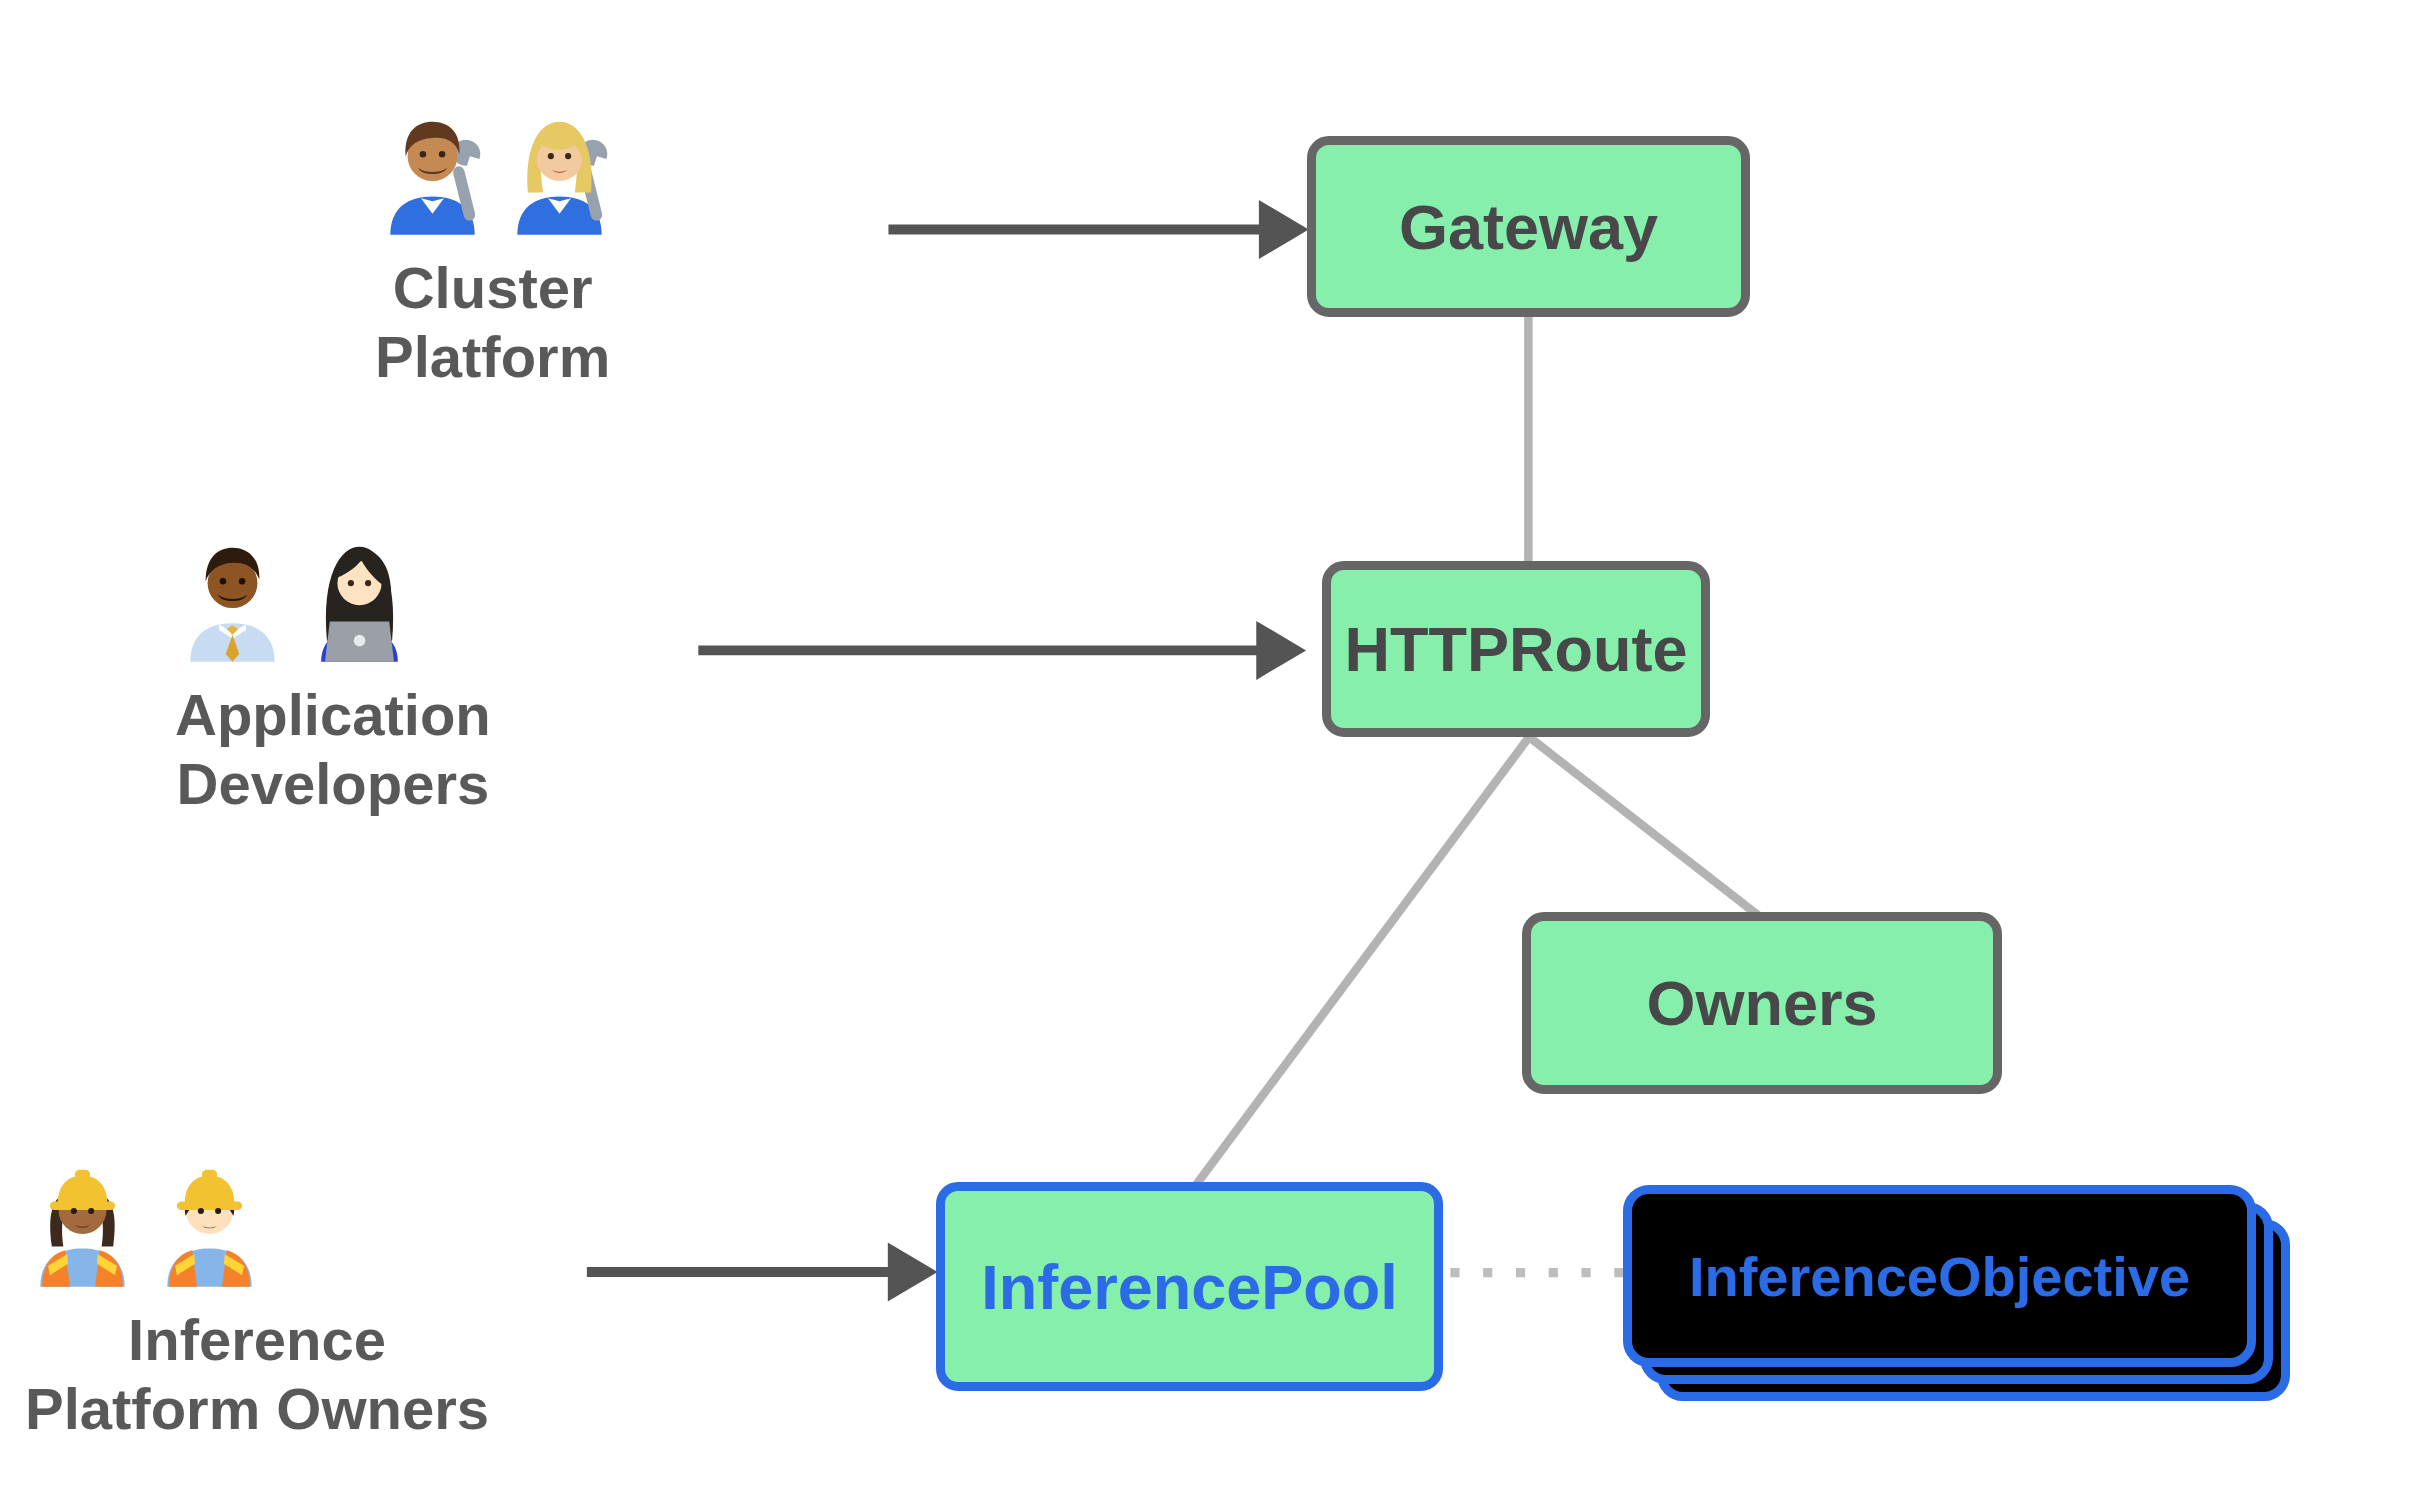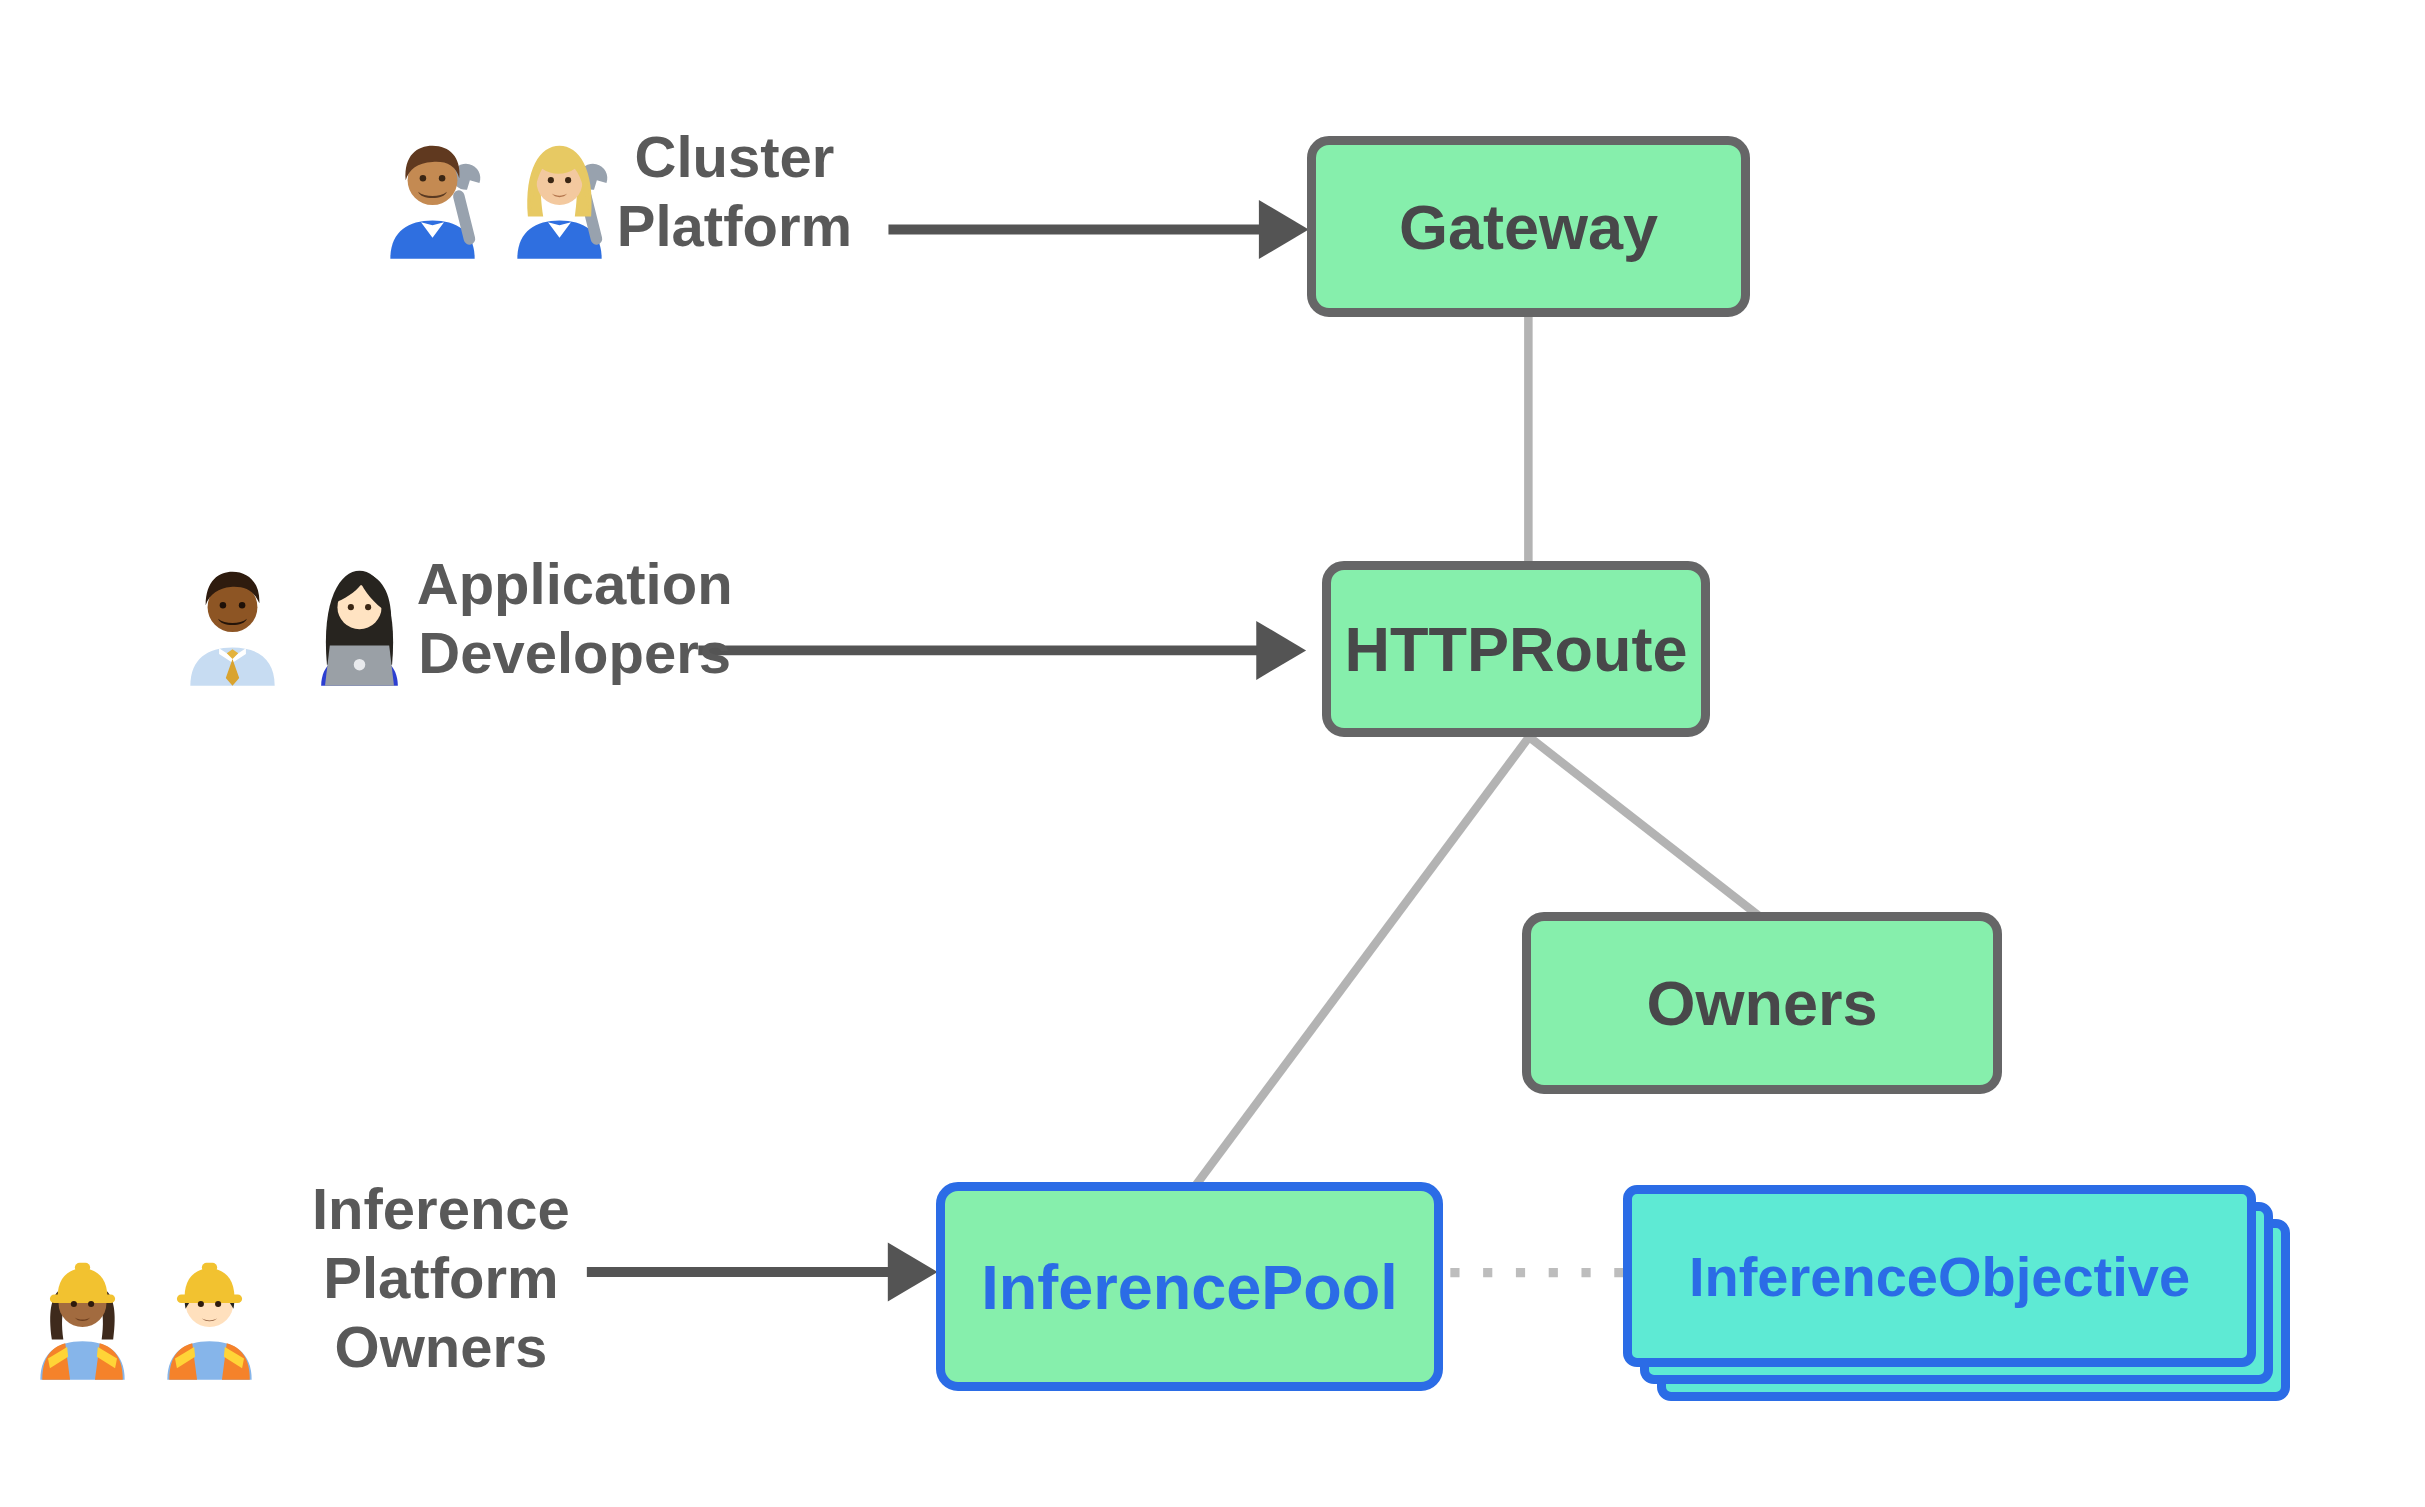--- a/index.html
+++ b/index.html
@@ -13,28 +13,28 @@
   .arrow-head{fill:var(--arrow,#545454);stroke:none;}
 
   .node{position:absolute;background:#86efac;border:9.2px solid var(--node-border,#666667);border-radius:22px;
         display:flex;align-items:center;justify-content:center;box-sizing:border-box;
         font-weight:700;color:var(--node-text,#48484a);}
   .node .lbl{white-space:nowrap;}
   .node.gray{font-size:63px;}
   .node.blue{border-color:var(--accent-blue,#2b6ce6);color:var(--accent-blue,#2b6ce6);font-size:63px;}
 
   .stack{position:absolute;}
-  .stack .card{position:absolute;left:0;top:0;width:100%;height:100%;background:#5eead4;
-        border:9.2px solid var(--accent-blue,#2b6ce6);border-radius:14px;box-sizing:border-box;}
+  .stack .card{position:absolute;left:0;top:0;width:100%;height:100%;background:#000000;
+        border:9.2px solid var(--accent-blue,#2b6ce6);border-radius:26px;box-sizing:border-box;}
   .stack .card.b1{transform:translate(17px,17px);}
   .stack .card.b2{transform:translate(34px,34px);}
   .stack .card.front{display:flex;align-items:center;justify-content:center;
         font-weight:700;color:var(--accent-blue,#2b6ce6);font-size:56px;}
 
-  .persona{position:absolute;display:flex;flex-direction:row;align-items:flex-end;}
+  .persona{position:absolute;display:flex;flex-direction:column;align-items:flex-start;}
   .persona .icon-row{display:flex;gap:11.8px;align-items:flex-end;}
   .persona .icon-row svg{width:115px;height:131px;}
   .persona .plabel{margin-top:17px;text-align:center;font-weight:700;font-size:58px;line-height:69px;
         color:var(--persona-label,#595959);}
 </style>
 </head>
 <body>
 
 <div id="canvas">
 

